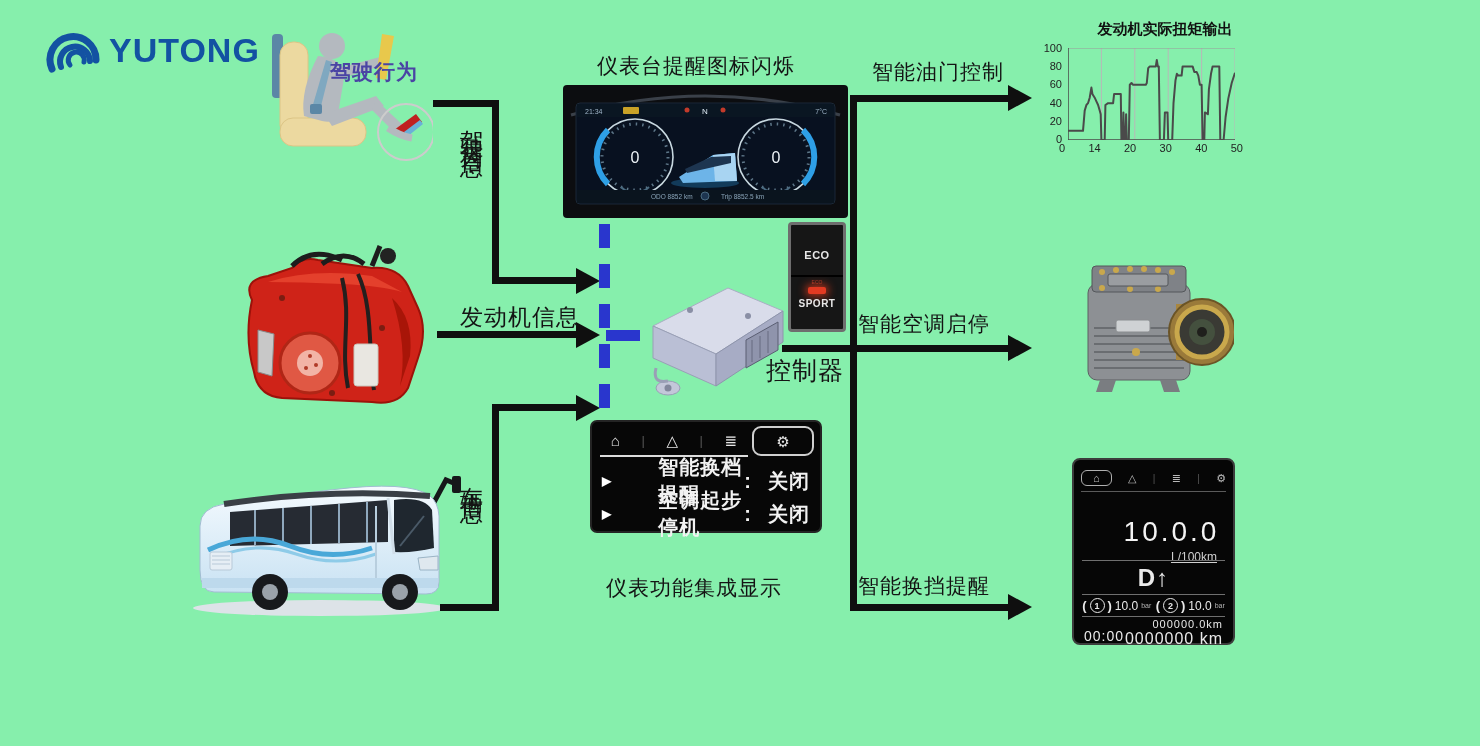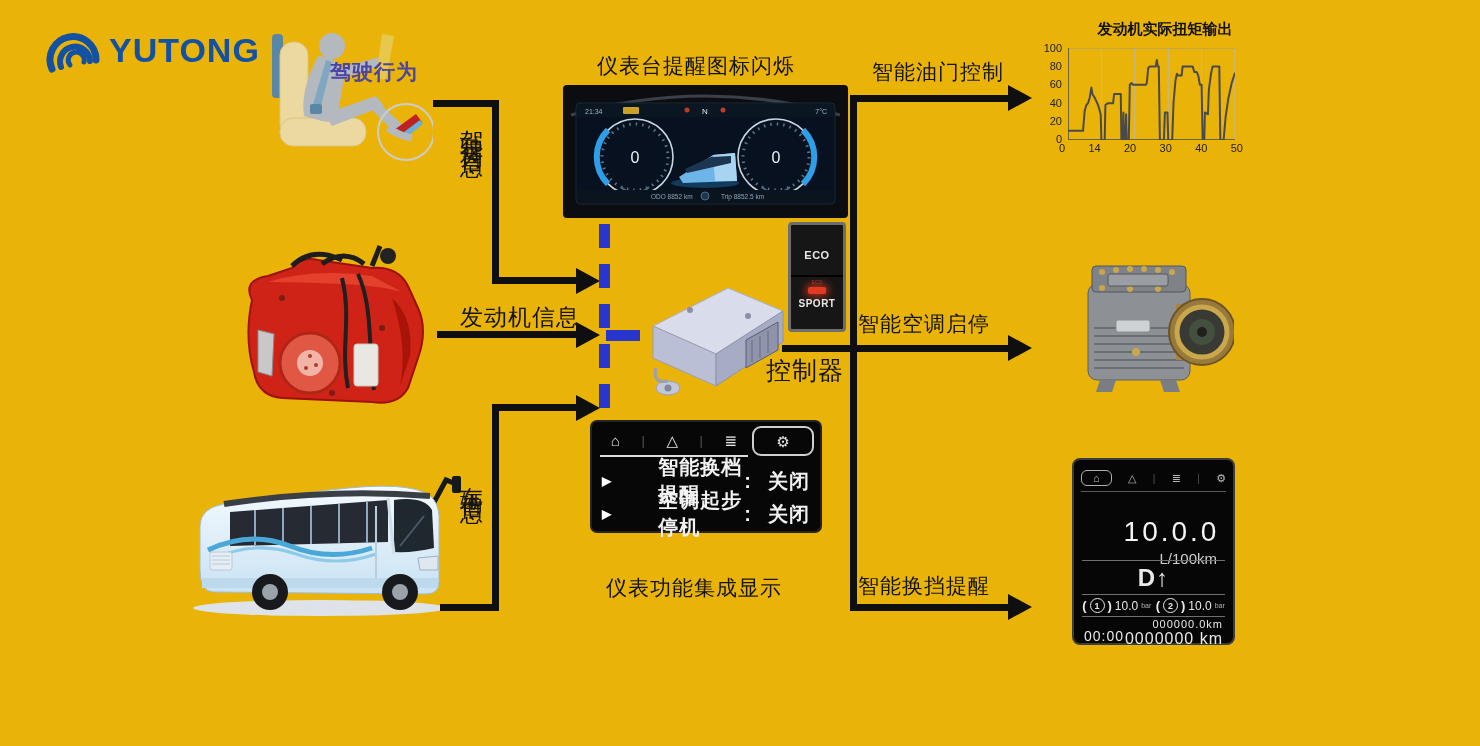--- a/index.html
+++ b/index.html
@@ -1,16 +1,16 @@
 <!DOCTYPE html>
 <html><head>
 <meta charset="utf-8">
 <style>
   html,body{margin:0;padding:0;background:#fff;}
-  .canvas{position:relative;width:1480px;height:746px;background:#eab308;overflow:hidden;
+  .canvas{position:relative;width:1480px;height:746px;background:#86efac;overflow:hidden;
           font-family:"Liberation Sans",sans-serif;color:#111;}
   svg{display:block;}
   
   .hline{position:absolute;background:#0f0f0f;height:7px;}
   .vline{position:absolute;background:#0f0f0f;width:7px;}
   .ah{position:absolute;width:0;height:0;border-top:13px solid transparent;
       border-bottom:13px solid transparent;border-left:24px solid #0f0f0f;}
   .bluedash{position:absolute;width:11px;
       background:repeating-linear-gradient(180deg,#2936cd 0 24px,transparent 24px 40px);}
   .bluestub{position:absolute;height:11px;background:#2936cd;}
@@ -53,21 +53,21 @@
   
   .cluster{position:absolute;left:1072px;top:458px;width:163px;height:187px;background:#060606;
            border:2px solid #3c3c3c;border-radius:8px;box-sizing:border-box;color:#e9e9e9;}
   .cl-tabs{position:absolute;left:7px;top:7px;right:7px;height:22px;display:flex;
            align-items:center;color:#b9b9b9;font-size:11px;
            border-bottom:1px solid #5a5a5a;justify-content:space-between;padding-bottom:2px;}
   .cl-home{border:1px solid #b0b0b0;border-radius:6px;padding:1px 11px;}
   .cl-sep{color:#555;font-size:10px;}
   .cl-fuel{position:absolute;left:0;right:0;top:56px;text-align:center;font-size:28px;
            letter-spacing:3px;color:#f4f4f4;padding-left:36px;}
-  .cl-unit{position:absolute;right:16px;top:90px;font-size:15px;color:#cfcfcf;}
+  .cl-unit{position:absolute;right:16px;top:90px;font-size:12px;color:#cfcfcf;text-decoration:underline;}
   .cl-hr{position:absolute;left:8px;right:8px;height:0;border-top:1px solid #6f6f6f;}
   .cl-gear{position:absolute;left:0;right:0;top:104px;text-align:center;font-size:24px;
            font-weight:bold;letter-spacing:1px;}
   .cl-press{position:absolute;left:6px;right:6px;top:138px;display:flex;
             justify-content:space-around;align-items:center;font-size:12px;}
   .pr-grp{display:flex;align-items:center;gap:3px;}
   .pr-circ{display:inline-flex;width:13px;height:13px;border:1.5px solid #e9e9e9;border-radius:50%;
            align-items:center;justify-content:center;font-size:9px;font-weight:bold;}
   .pr-paren{font-size:13px;font-weight:bold;}
   .pr-unit{font-size:7px;color:#b5b5b5;}

